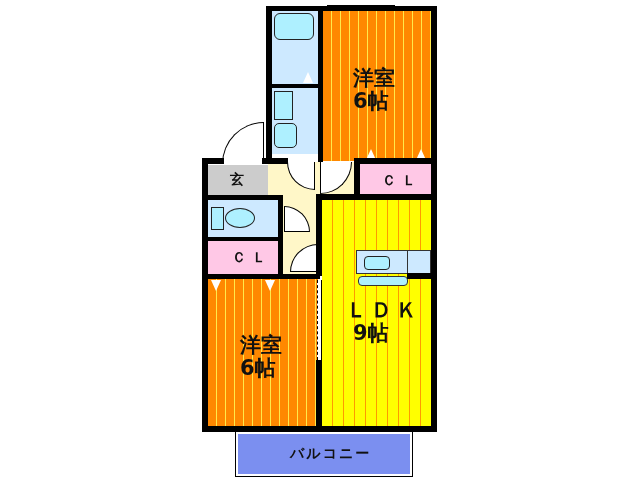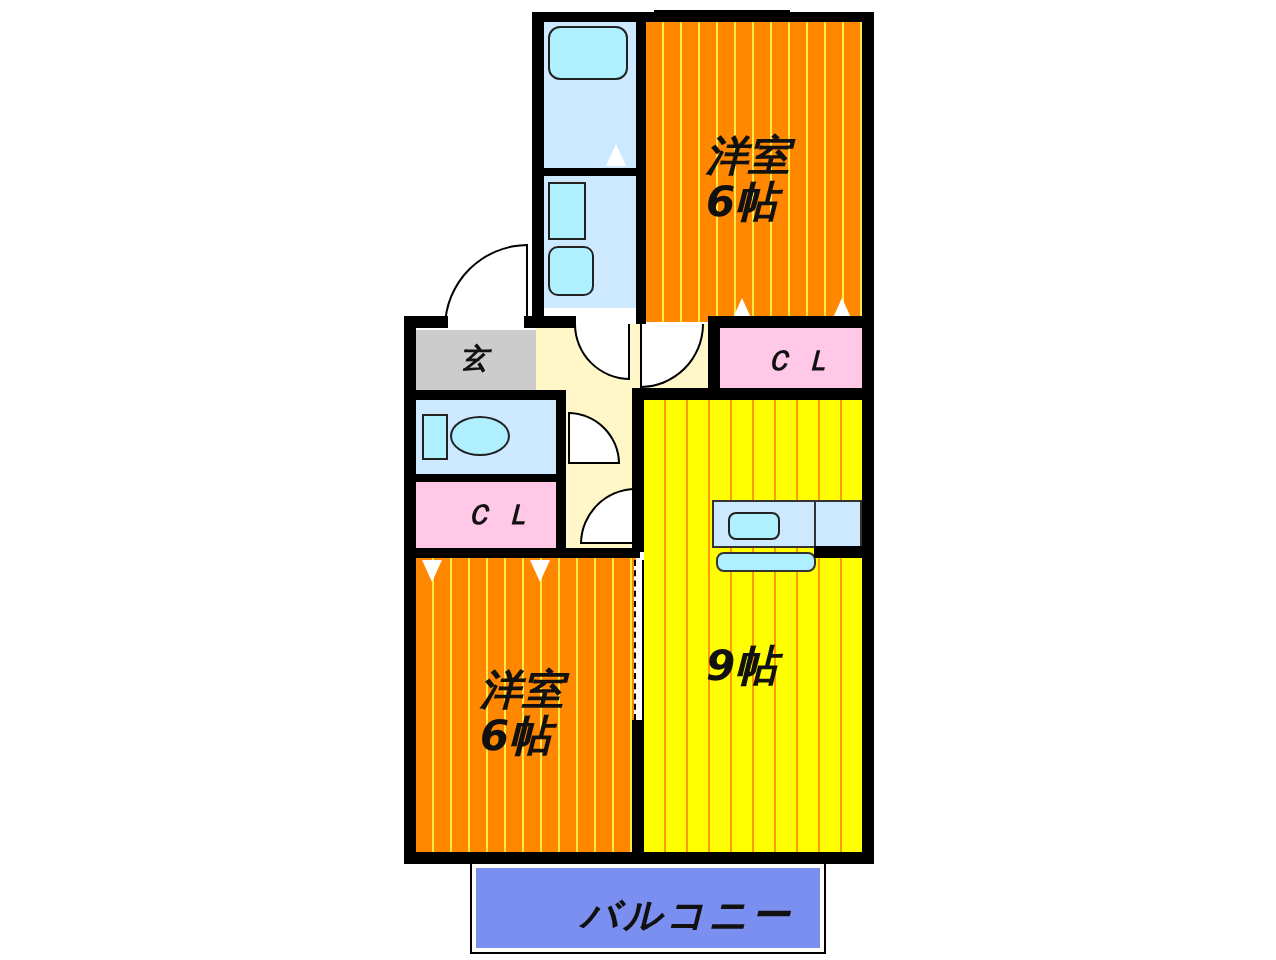--- a/index.html
+++ b/index.html
@@ -6,35 +6,35 @@
   body{width:638px;height:480px;position:relative;overflow:hidden;font-family:"DejaVu Sans",sans-serif;}
   .abs{position:absolute;box-sizing:border-box;}
   .wall{position:absolute;background:#000;}
   .orange{background:repeating-linear-gradient(90deg,#ff8800 0px,#ff8800 8px,#ffe94a 8px,#ffe94a 9px);}
   .yellow{background:repeating-linear-gradient(90deg,#ffff00 0px,#ffff00 10px,#ff9900 10px,#ff9900 11px);}
   .pink{background:#ffc8e6;}
   .lblue{background:#cde9ff;}
   .gray{background:#cccccc;}
   .cream{background:#fff7c8;}
   .balcony{background:#7b8ff0;border:2px solid #fff;outline:1px solid #000;}
-  .label{position:absolute;font-weight:bold;color:#111;white-space:nowrap;font-style:italic;}
+  .label{position:absolute;font-weight:bold;color:#111;white-space:nowrap;}
   .room-label{font-size:21px;line-height:22px;}
   .small-label{font-size:14px;letter-spacing:6px;}
   .fixture{position:absolute;background:#aef0ff;border:1.5px solid #222;box-sizing:border-box;}
   .door-arc{position:absolute;border:1px solid #000;background:#fff;box-sizing:border-box;}
   .win{position:absolute;background:#fff;border-top:1px solid #000;border-bottom:1px solid #000;box-sizing:border-box;}
   .tri{position:absolute;width:0;height:0;border-left:5px solid transparent;border-right:5px solid transparent;border-bottom:11px solid #fff;}
 </style>
 </head>
 <body>
 
 <div class="abs" style="left:0;top:0;width:638px;height:480px;">
 
   <div class="abs balcony" style="left:236px;top:432px;width:176px;height:44px;">
-    <span class="label" style="left:52px;top:11px;font-size:19px;letter-spacing:2px;">バルコニー</span>
+    <span class="label" style="left:52px;top:11px;font-size:14px;letter-spacing:2px;">バルコニー</span>
   </div>
 
   <div class="abs lblue" style="left:272px;top:11px;width:47px;height:74px;"></div>
   <div class="abs lblue" style="left:272px;top:88px;width:47px;height:66px;"></div>
 
   <div class="abs orange" style="left:323px;top:11px;width:108px;height:150px;">
     <div class="label room-label" style="left:30px;top:56px;">洋室</div>
     <div class="label room-label" style="left:30px;top:79px;">6帖</div>
   </div>
 
@@ -53,20 +53,21 @@
   <div class="abs pink" style="left:208px;top:241px;width:73px;height:34px;">
     <span class="label small-label" style="left:24px;top:8px;">ＣＬ</span>
   </div>
 
   <div class="abs orange" style="left:208px;top:278px;width:110px;height:149px;">
     <div class="label room-label" style="left:32px;top:56px;">洋室</div>
     <div class="label room-label" style="left:32px;top:79px;">6帖</div>
   </div>
 
   <div class="abs yellow" style="left:322px;top:200px;width:109px;height:227px;">
+    <div class="label room-label" style="left:24px;top:99px;letter-spacing:4px;">ＬＤＫ</div>
     <div class="label room-label" style="left:31px;top:122px;">9帖</div>
   </div>
 
   <div class="abs" style="left:356px;top:250px;width:75px;height:24px;background:#cde9ff;border:1px solid #333;"></div>
   <div class="abs" style="left:407px;top:250px;width:1px;height:24px;background:#333;"></div>
   <div class="fixture" style="left:364px;top:256px;width:26px;height:14px;border-radius:4px;"></div>
   <div class="abs" style="left:358px;top:276px;width:50px;height:10px;background:#aef0ff;border:1px solid #333;border-radius:4px;"></div>
   <div class="wall" style="left:407px;top:273px;width:26px;height:6px;"></div>
 
   <div class="fixture" style="left:274px;top:13px;width:40px;height:27px;border-radius:6px;"></div>

